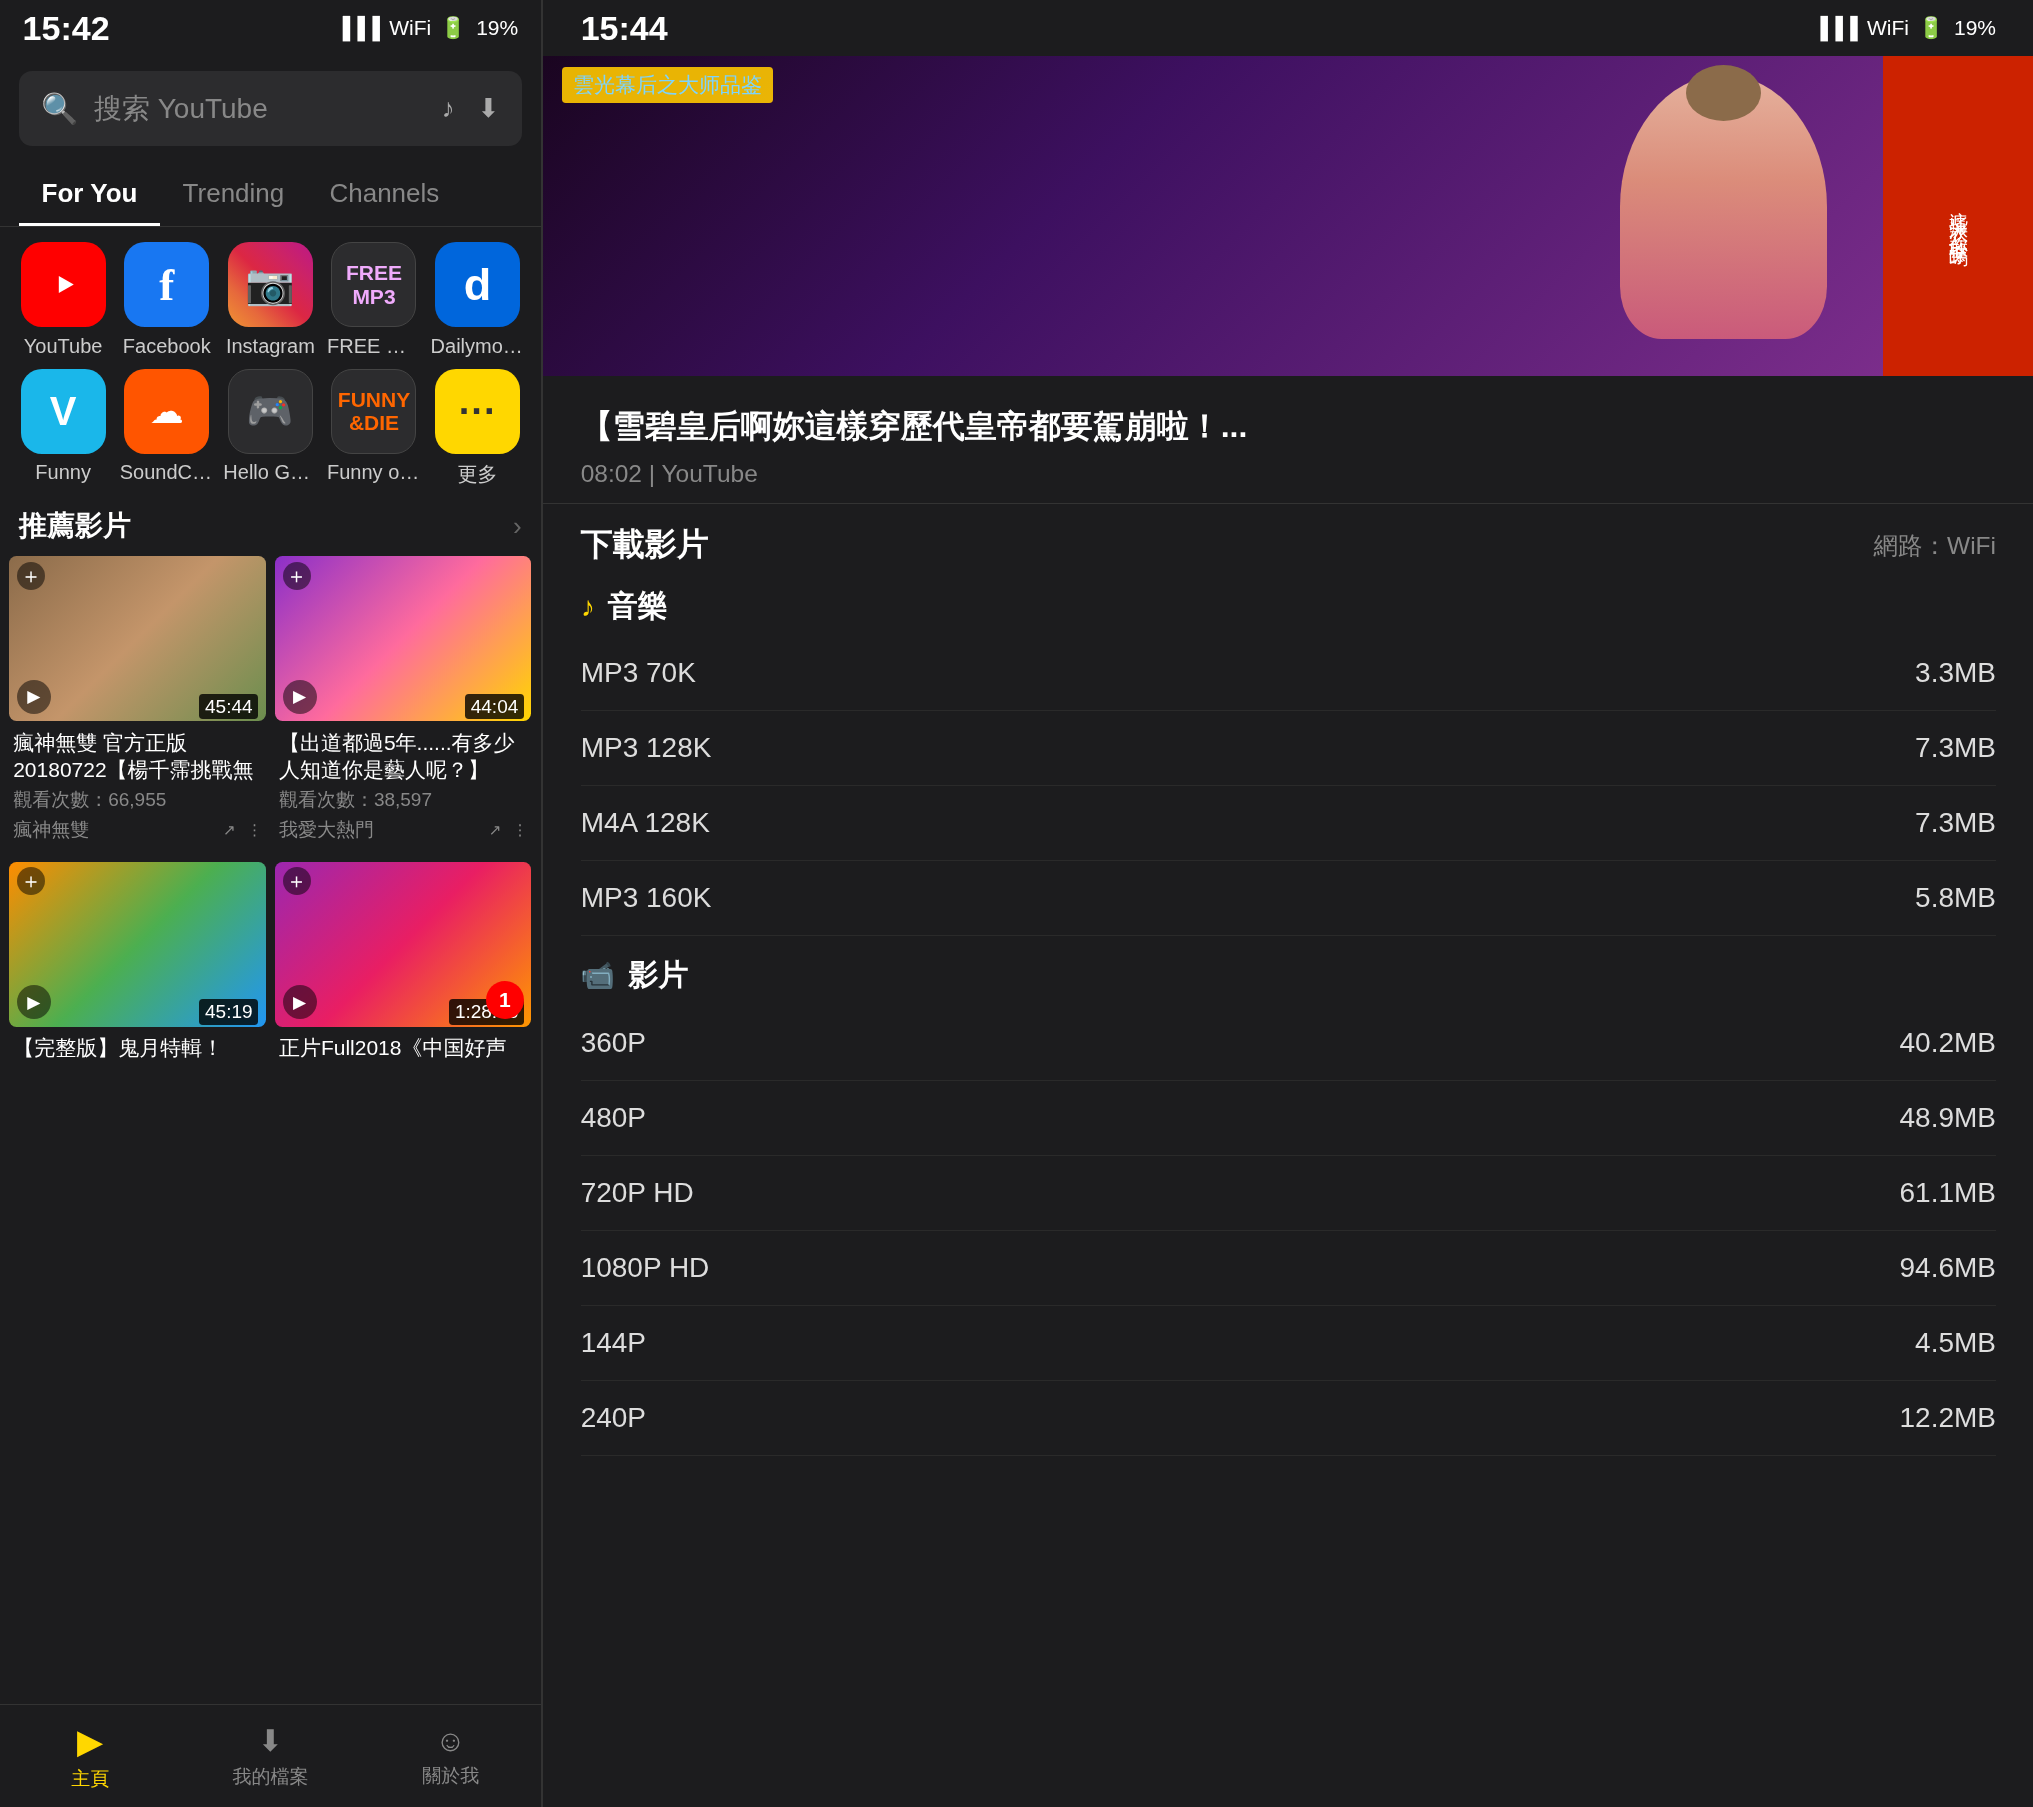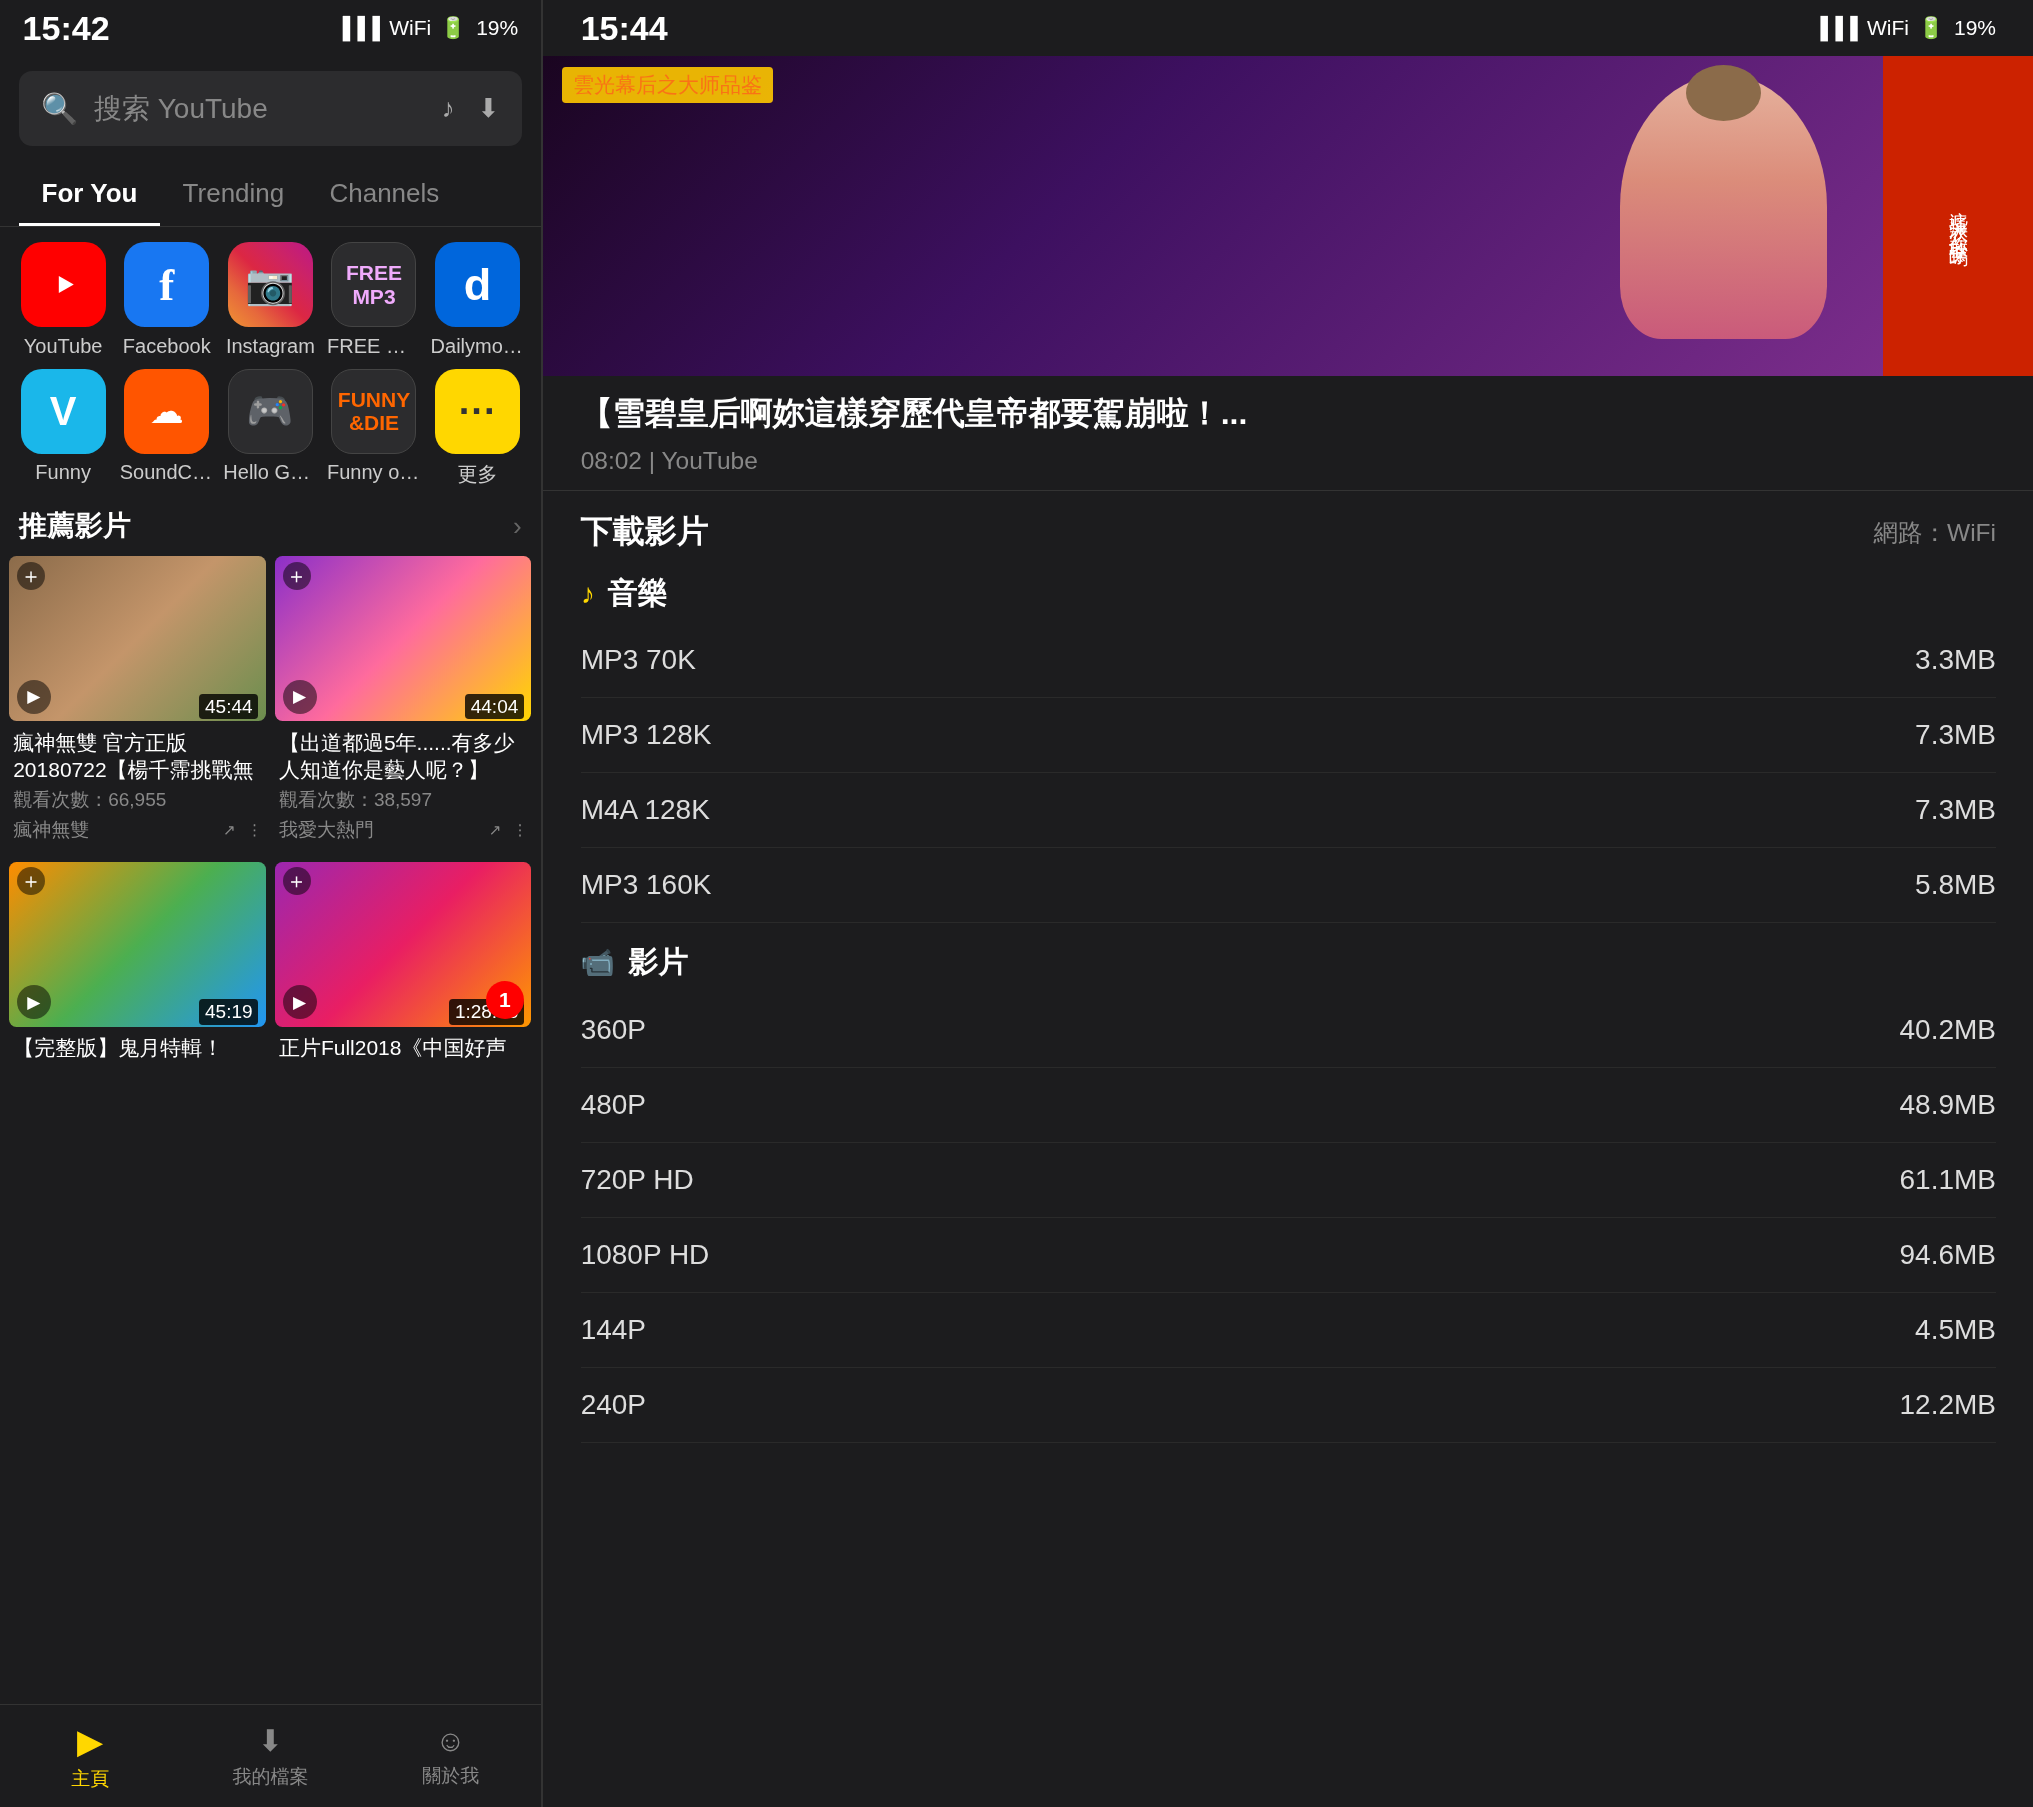--- a/index.html
+++ b/index.html
@@ -361,30 +361,30 @@
       background: linear-gradient(135deg, #1a0a2e 0%, #2d1b4e 30%, #4a2c6e 60%, #c4829a 100%);
       display: flex;
       align-items: center;
       justify-content: center;
     }
     .preview-title-overlay {
       position: absolute;
       top: 11.3px;
       left: 19px;
       background: rgba(255,200,0,0.9);
-      color: #f97316;
+      color: #7dd3fc;
       font-size: 21px;
       padding: 3.8px 11.3px;
       border-radius: 3.8px;
       max-width: 471px;
     }
 
     
     .video-title-section {
-      padding: 15px 38px 15px 38px;
+      padding: 28px 38px 15px 38px;
       flex-shrink: 0;
       border-bottom: 0.9px solid #333;
     }
     .video-main-title {
       color: #fff;
       font-size: 32px;
       font-weight: 600;
       margin-bottom: 11.3px;
       line-height: 1.4;
     }

